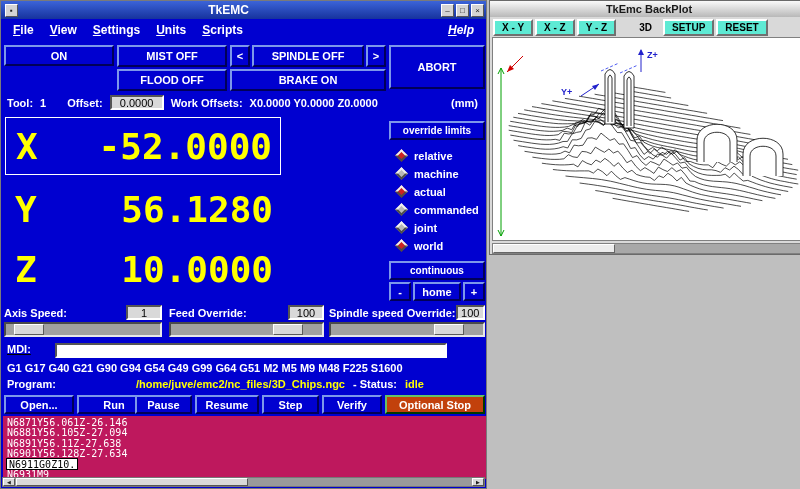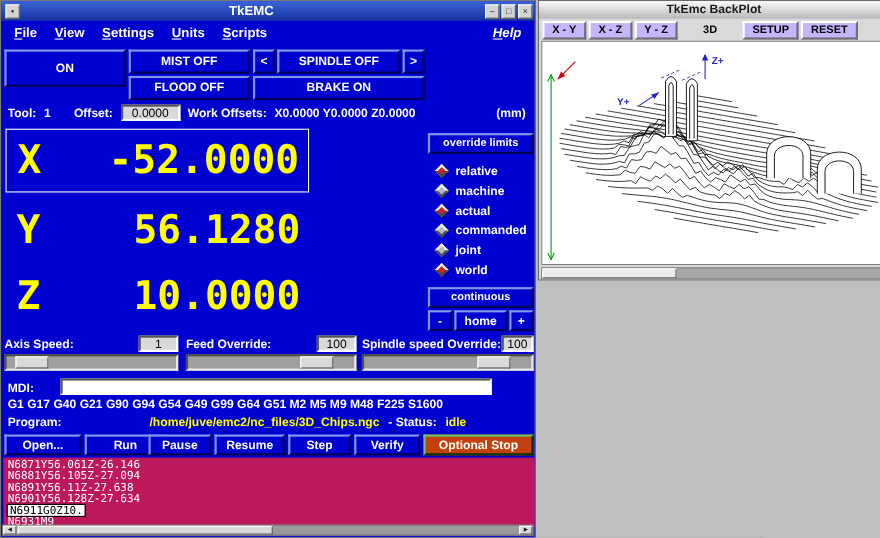--- a/index.html
+++ b/index.html
@@ -46,21 +46,21 @@
   .rlabel { color:#fff; font-size:11px; font-weight:bold; }
 
   .spd { position:absolute; top:304px; height:34px; }
   .spd .row1 { display:flex; justify-content:space-between; align-items:center; height:15px; }
   .valbox { width:36px; height:15px; line-height:12px; }
   .trough { position:relative; margin-top:2px; height:15px; background:#a0a0a0;
             border:2px solid; border-color:#4a4a4a #e8e8e8 #e8e8e8 #4a4a4a; }
   .handle { position:absolute; top:0; width:30px; height:100%; background:#d9d9d9;
             border:1px solid; border-color:#fff #5a5a5a #5a5a5a #fff; }
 
-  .mdi-row { position:absolute; top:342px; left:6px; right:6px; height:16px; display:flex; align-items:flex-end; gap:24px; }
+  .mdi-row { position:absolute; top:342px; left:6px; right:6px; height:16px; display:flex; align-items:flex-start; gap:24px;text-decoration:underline; }
   .mdi-input { width:392px; height:15px; background:#fff; border:2px solid; border-color:#555 #fff #fff #555;
                font-family:"DejaVu Sans Mono", monospace; font-size:10px; padding:0 2px; }
 
   .gcode { position:absolute; top:361px; left:6px; }
   .program-row { position:absolute; top:377px; left:6px; right:6px; display:flex; align-items:center; gap:8px; }
   .ypath { color:#ffff00; font-size:11px; font-weight:bold; margin-left:72px; }
   .yval { color:#ffff00; font-size:11px; font-weight:bold; }
 
   .prog-text { position:absolute; top:415px; left:2px; width:483px; height:63px; background:#be185d;
                font-family:"DejaVu Sans Mono", monospace; font-size:10px; color:#fff; padding:1px 4px; overflow:hidden; }
@@ -73,24 +73,24 @@
               border-color:#fff #555 #555 #fff; font-size:5px; line-height:7px; text-align:center; color:#222; }
   .sb-thumb { position:absolute; top:0; height:8px; background:#d9d9d9; border:1px solid;
               border-color:#fff #555 #555 #fff; }
 
   
   .bp-win { left:489px; top:0; width:320px; height:255px; background:#d9d9d9; border:1px solid #6a6a6a; }
   .bp-title { height:16px; background:linear-gradient(#fafafa,#b8b8b8); color:#1a1a1a; font-size:11px;
               font-weight:bold; text-align:center; line-height:16px; }
   .bp-tabs { position:absolute; top:16px; left:0; right:0; height:20px; display:flex; align-items:center;
              padding-left:3px; gap:2px; }
-  .tab { height:17px; padding:0 7px; background:#c4b5fd; border:2px solid; border-color:#fff #707070 #707070 #fff;
+  .tab { height:17px; padding:0 7px; background:#5eead4; border:2px solid; border-color:#fff #707070 #707070 #fff;
          font-size:10px; font-weight:bold; display:flex; align-items:center; color:#000; white-space:nowrap; }
   .tab.flat { border-color:transparent; background:none; margin-left:12px; }
-  .tab.gapped { margin-left:12px; }
+  .tab.gapped { }
   .bp-plot { position:absolute; top:36px; left:2px; width:316px; height:204px; background:#fff;
              border:1px solid #808080; overflow:hidden; }
   .bp-scroll { position:absolute; top:242px; left:2px; width:316px; height:11px; background:#a8a8a8;
                border:1px solid #808080; }
   .bp-thumb { position:absolute; left:0; top:0; width:122px; height:100%; background:#ececec;
               border:1px solid; border-color:#fff #666 #666 #fff; }
   svg text { font-family:"Liberation Sans", sans-serif; font-weight:bold; }
 </style>
 </head>
 <body>
@@ -109,25 +109,26 @@
 
     <div class="menubar">
       <span class="mi">File</span>
       <span class="mi">View</span>
       <span class="mi">Settings</span>
       <span class="mi">Units</span>
       <span class="mi">Scripts</span>
       <span class="mi help">Help</span>
     </div>
 
-    <div class="btn" style="left:3px;top:44px;width:110px;height:34px">ON</div>
+    <div class="btn" style="left:3px;top:44px;width:110px;height:21px">ON</div>
     <div class="btn" style="left:116px;top:44px;width:110px;height:22px">MIST OFF</div>
     <div class="btn" style="left:229px;top:44px;width:20px;height:22px">&lt;</div>
     <div class="btn" style="left:251px;top:44px;width:112px;height:22px">SPINDLE OFF</div>
     <div class="btn" style="left:365px;top:44px;width:20px;height:22px">&gt;</div>
+    <div class="btn" style="left:388px;top:44px;width:96px;height:44px">ABORT</div>
     <div class="btn" style="left:116px;top:68px;width:110px;height:22px">FLOOD OFF</div>
     <div class="btn" style="left:229px;top:68px;width:156px;height:22px">BRAKE ON</div>
 
     <div class="tool-row">
       <span class="lbl">Tool:</span>
       <span class="lbl" style="margin-right:14px">1</span>
       <span class="lbl">Offset:</span>
       <span class="entry" style="width:54px;height:15px;line-height:12px">0.0000</span>
       <span class="lbl">Work Offsets:</span>
       <span class="lbl">X0.0000 Y0.0000 Z0.0000</span>

